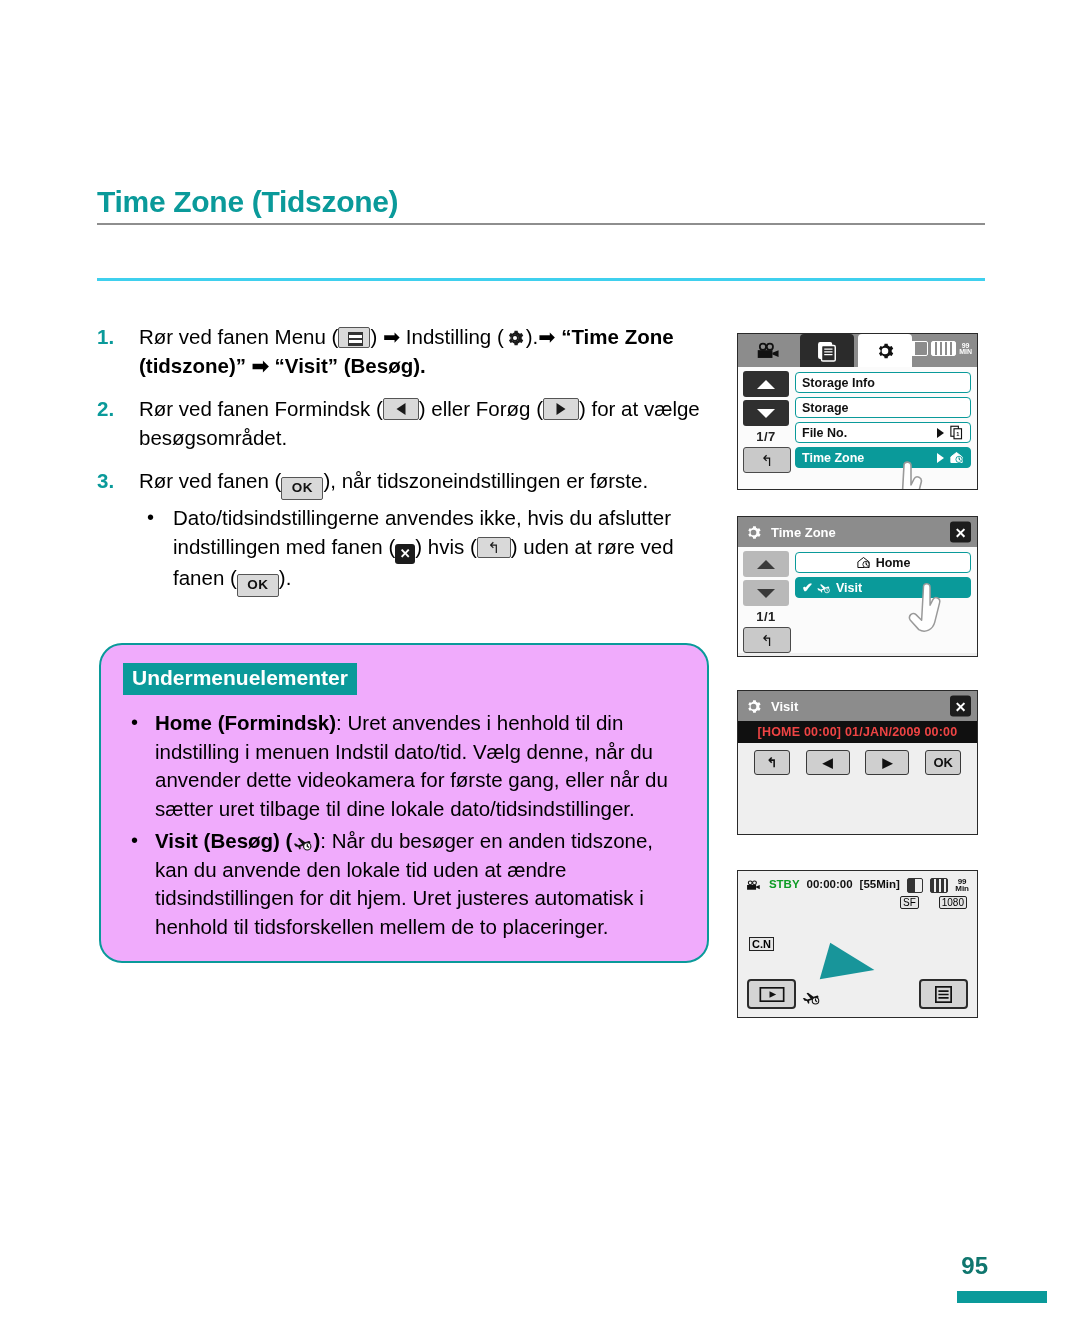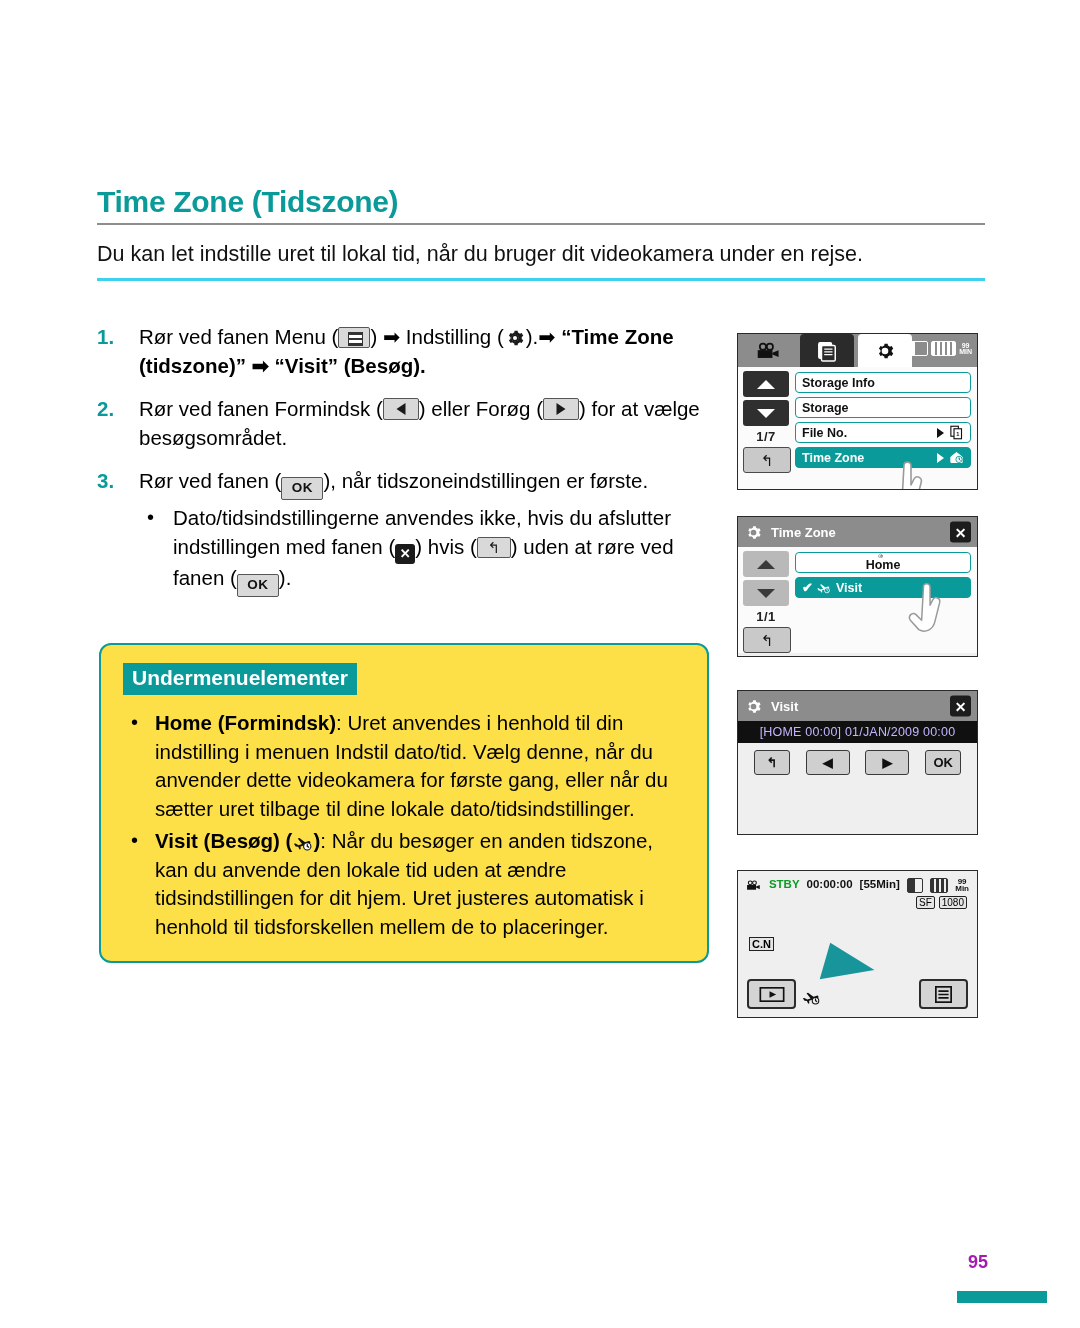--- a/index.html
+++ b/index.html
@@ -167,24 +167,24 @@
     width: 21px; height: 19px;
     vertical-align: -4px;
   }
 
   
   .submenu {
     position: absolute;
     left: 99px; top: 608px;
     width: 610px;
     border: 2.5px solid #0a9a9a;
-    border-radius: 12px;
+    border-radius: 23px;
     box-sizing: border-box;
     padding: 18px 32px 20px 22px;
-    background: #fde047;
+    background: #f0abfc;
   }
   .submenu-badge {
     display: inline-block;
     background: #0a9a9a;
     color: #ffffff;
     font-weight: bold;
     font-size: 21px;
     padding: 3px 9px 5px 9px;
     margin-bottom: 10px;
   }
@@ -405,23 +405,23 @@
     left: 50%; top: 26px;
     transform: translate(-50%,-50%);
     width: 11px; height: 11px;
     border-radius: 50%;
     background: #1b7fd4;
     z-index: 4;
   }
   .timebar {
     height: 22px;
     background: #101010;
-    color: #c4b5fd;
+    color: #ef4444;
     font-size: 12.5px;
-    font-weight: normal;
+    font-weight: bold;
     display: flex;
     align-items: center;
     justify-content: center;
     letter-spacing: 0.2px;
   }
   .btnrow {
     height: 38px;
     background: #efefef;
     display: flex;
     align-items: center;
@@ -460,21 +460,21 @@
   .badge-box {
     border: 1.3px solid #222;
     border-radius: 2px;
     padding: 0 2px;
     font-size: 10px;
     background: #e6e6e6;
   }
   .stbytop2 {
     position: absolute;
     right: 10px; top: 25px;
-    display: flex; gap: 4px; align-items: center;
+    display: flex; gap: 20px; align-items: center;
   }
   .cn-badge {
     position: absolute;
     left: 11px; top: 66px;
     border: 1.3px solid #222;
     font-size: 11px;
     font-weight: bold;
     padding: 0 2px;
     background: #e6e6e6;
   }
@@ -508,39 +508,38 @@
   .plane-sm {
     position: absolute;
     left: 63px; bottom: 11px;
     width: 20px; height: 18px;
   }
 
   
   .pagenum {
     position: absolute;
     right: 92px; top: 1217px;
-    font-size: 18px;
-    font-weight: bold;
-    color: #a21caf;
+    font-size: 24px;
+    font-weight: bold;
+    color: #0f766e;
   }
   .footer-bar {
     position: absolute;
     right: 33px; top: 1256px;
     width: 90px; height: 12px;
     background: #0a9a9a;
   }
 </style>
 </head>
 <body>
 
 <div class="page">
 
   <div class="title">Time Zone (Tidszone)</div>
   <div class="title-rule"></div>
-  <div class="intro">Du kan let indstille uret til lokal tid, når du bruger dit videokamera under en rejse.</div>
   <div class="intro-rule"></div>
 
   <div class="steps">
 
     <div class="step">
       <span class="step-num">1.</span>
       <span>Rør ved fanen Menu (</span><span class="ic ic-box ic-menu"></span><span>) ➡ Indstilling (</span><span class="ic ic-gear"><svg width="22" height="22" viewBox="0 0 24 24">
             <path fill="#1a1a1a" d="M12 8.2A3.8 3.8 0 1 0 12 15.8 3.8 3.8 0 0 0 12 8.2zm0 6a2.2 2.2 0 1 1 0-4.4 2.2 2.2 0 0 1 0 4.4z"></path>
             <path fill="#1a1a1a" d="M20.3 13.1c.05-.36.08-.73.08-1.1s-.03-.74-.08-1.1l2-1.5-1.9-3.3-2.35.95a7.9 7.9 0 0 0-1.9-1.1L15.8 2.5h-3.8l-.35 2.45a7.9 7.9 0 0 0-1.9 1.1L7.4 5.1 5.5 8.4l2 1.5c-.05.36-.08.73-.08 1.1s.03.74.08 1.1l-2 1.5 1.9 3.3 2.35-.95c.57.46 1.21.83 1.9 1.1l.35 2.45h3.8l.35-2.45c.69-.27 1.33-.64 1.9-1.1l2.35.95 1.9-3.3-2-1.5z" opacity="0"></path>
             <path fill="#1a1a1a" d="M19.4 12a7.4 7.4 0 0 0-.1-1.2l1.7-1.3-1.7-3-2 .8a7.4 7.4 0 0 0-2.1-1.2L14.9 4h-3.4l-.3 2.1a7.4 7.4 0 0 0-2.1 1.2l-2-.8-1.7 3 1.7 1.3a7.4 7.4 0 0 0 0 2.4l-1.7 1.3 1.7 3 2-.8c.63.52 1.34.93 2.1 1.2l.3 2.1h3.4l.3-2.1a7.4 7.4 0 0 0 2.1-1.2l2 .8 1.7-3-1.7-1.3c.07-.39.1-.79.1-1.2zm-7.4 3.6A3.6 3.6 0 1 1 12 8.4a3.6 3.6 0 0 1 0 7.2z"></path>
@@ -674,21 +673,21 @@
             <span class="chev up dk"></span>
           </div>
         <div class="navbtn light">
             <span class="chev down dk"></span>
           </div>
         <div class="pageno">1/1</div>
         <div class="backbtn">↰</div>
       </div>
 
       <div class="rowcol">
-        <div class="mrow" style="justify-content:space-between;flex-direction:column;">
+        <div class="mrow" style="justify-content:center;">
           <svg class="mini-ic" style="margin-right:5px;" viewBox="0 0 24 24">
               <path d="M3 11L12 4l9 7v9H3z" fill="#fff" stroke="#111" stroke-width="1.6"></path>
               <circle cx="16" cy="15" r="5" fill="#fff" stroke="#111" stroke-width="1.4"></circle>
               <path stroke="#111" stroke-width="1.5" stroke-linecap="round" d="M16 12.2V15l2 1.3"></path>
             </svg>
           <span>Home</span>
         </div>
         <div class="mrow sel">
           <span style="font-size:13px;margin-right:3px;">✔</span>
           <svg class="mini-ic" style="margin-right:5px;" viewBox="0 0 24 22">

